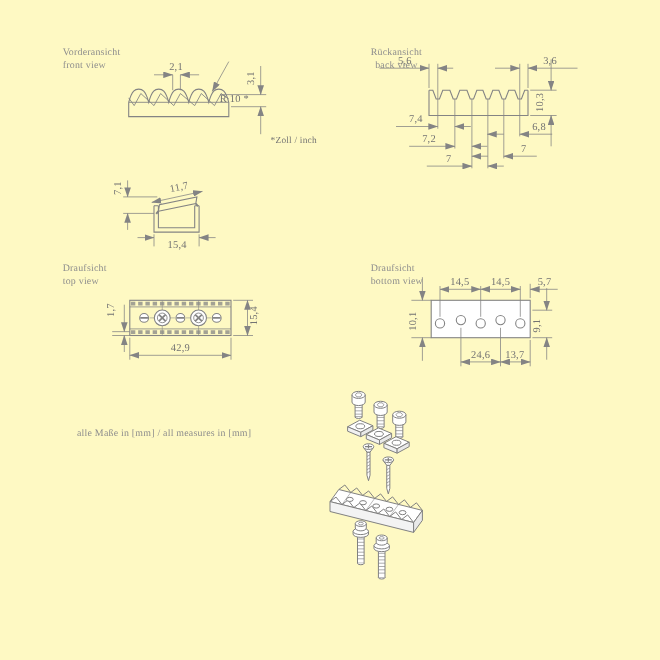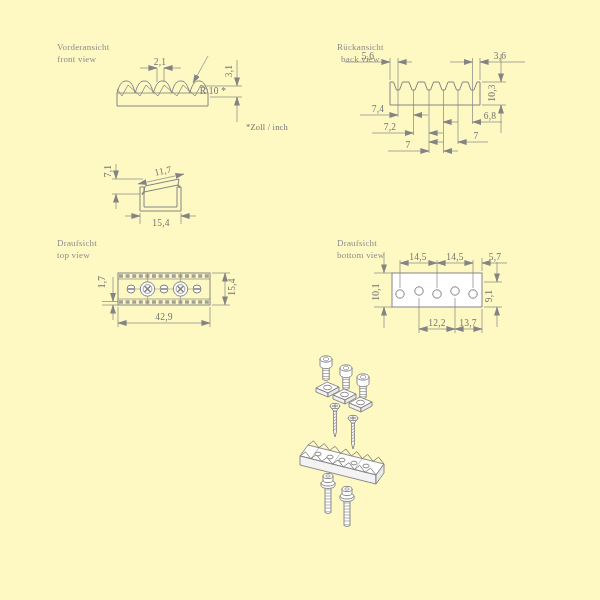--- a/index.html
+++ b/index.html
@@ -237,24 +237,25 @@
         <line x1="152" y1="77" x2="152" y2="101"></line>
         <line x1="89" y1="97" x2="125" y2="97" marker-start="url(#mU)" marker-end="url(#mU)"></line>
         <line x1="125" y1="97" x2="152" y2="97" marker-start="url(#mU)" marker-end="url(#mU)"></line>
       </g>
     </svg>
     <span class="dim" style="left:88px;top:25px;">14,5</span>
     <span class="dim" style="left:125px;top:25px;">14,5</span>
     <span class="dim" style="left:165px;top:25px;">5,7</span>
     <span class="dim v" style="left:46px;top:60px;">10,1</span>
     <span class="dim v" style="left:159px;top:64px;">9,1</span>
-    <span class="dim" style="left:107px;top:91px;">12,2</span>
+    <span class="dim" style="left:107px;top:91px;">24,6</span>
     <span class="dim" style="left:138px;top:91px;">13,7</span>
   </div>
 
+  <span class="note" style="left:70px;top:388px;">alle Maße in [mm] / all measures in [mm]</span>
 
   <div class="view" style="left:268px;top:344px;width:145px;height:212px;">
     <svg width="145" height="212">
       <defs>
         <g id="capscrew" stroke="#808080" stroke-width="0.9" fill="#ffffff">
           <rect x="-3.2" y="5" width="6.4" height="15"></rect>
           <line x1="-3.2" y1="8.5" x2="3.2" y2="8.5" stroke-width="0.6"></line>
           <line x1="-3.2" y1="11.5" x2="3.2" y2="11.5" stroke-width="0.6"></line>
           <line x1="-3.2" y1="14.5" x2="3.2" y2="14.5" stroke-width="0.6"></line>
           <line x1="-3.2" y1="17.5" x2="3.2" y2="17.5" stroke-width="0.6"></line>

